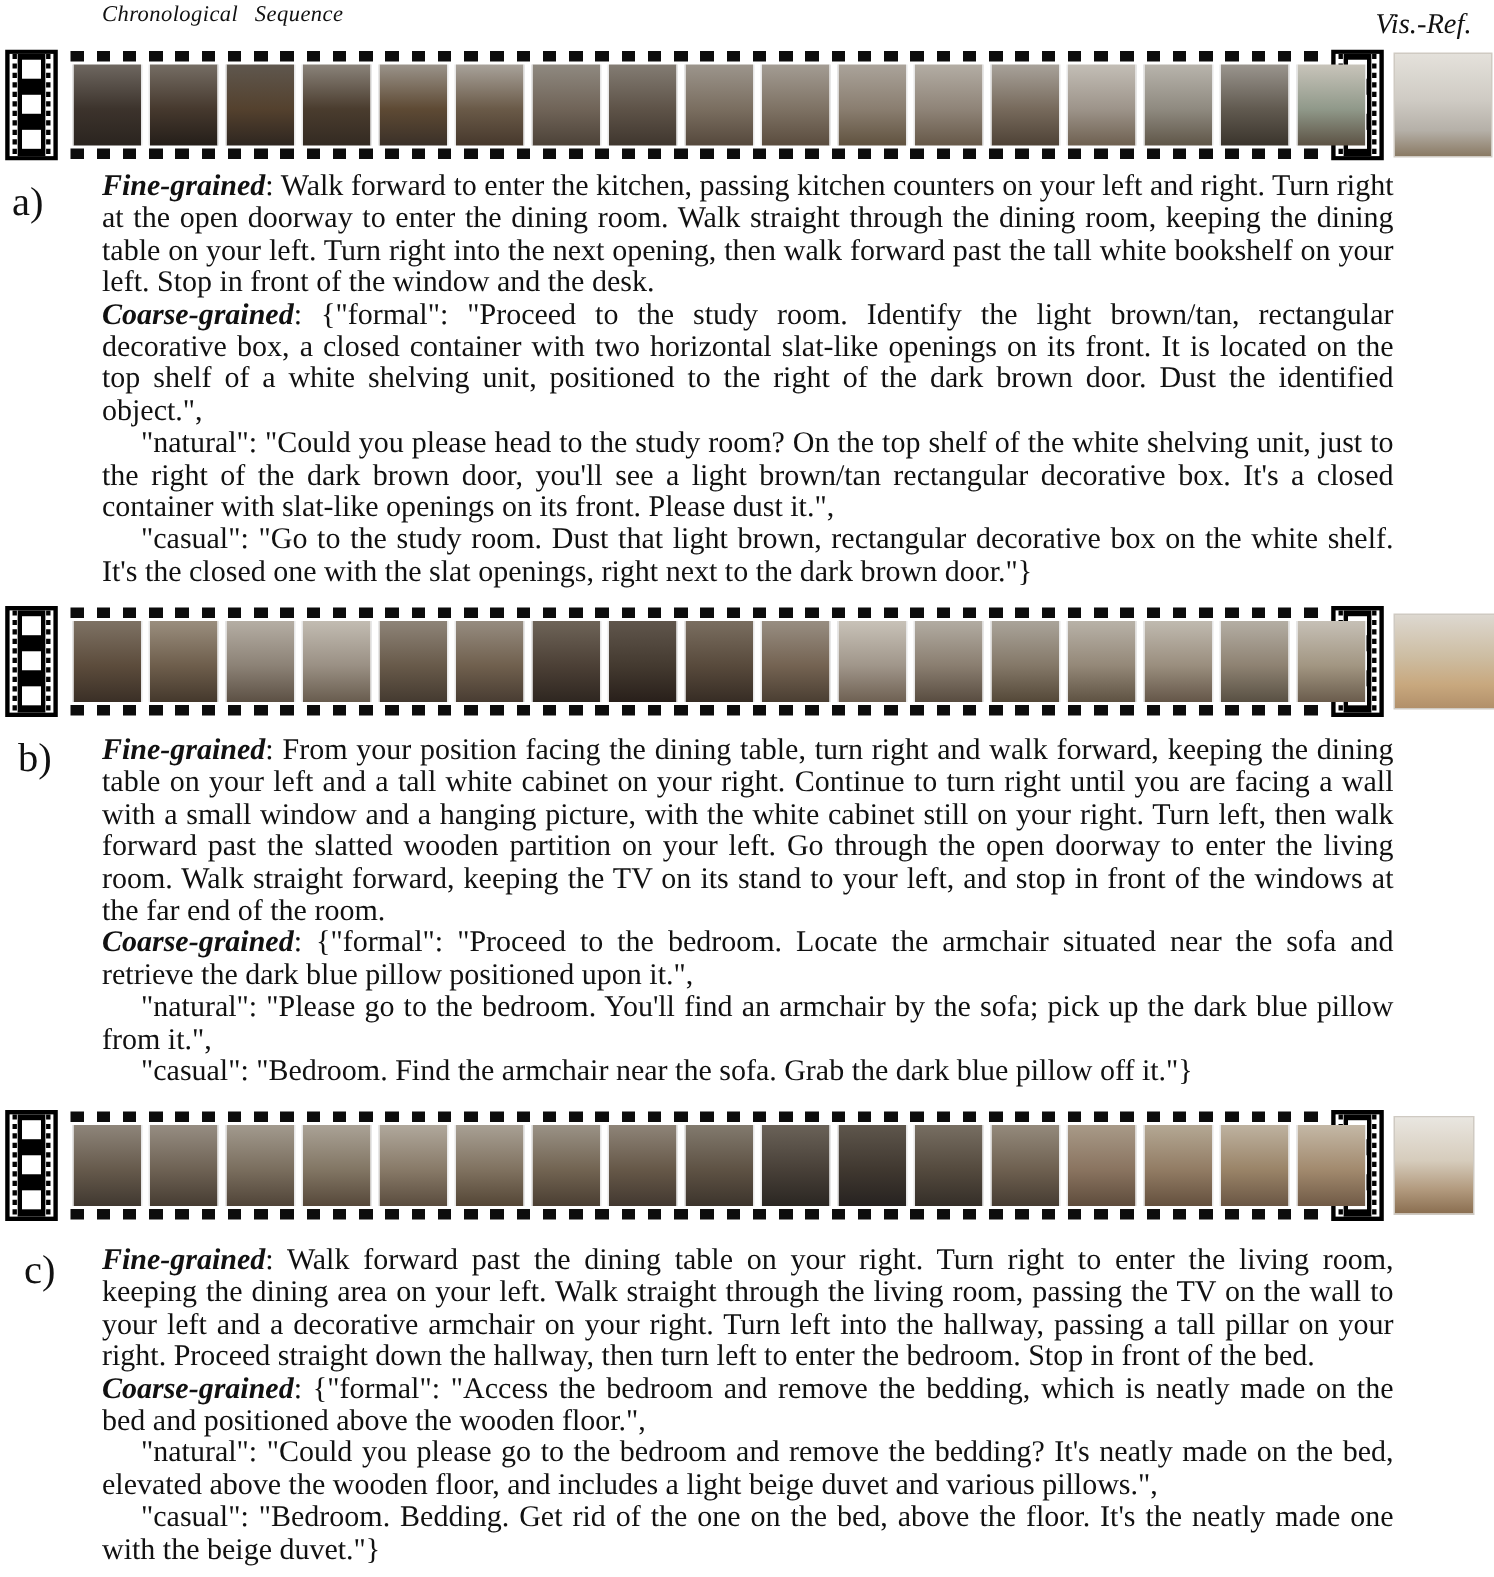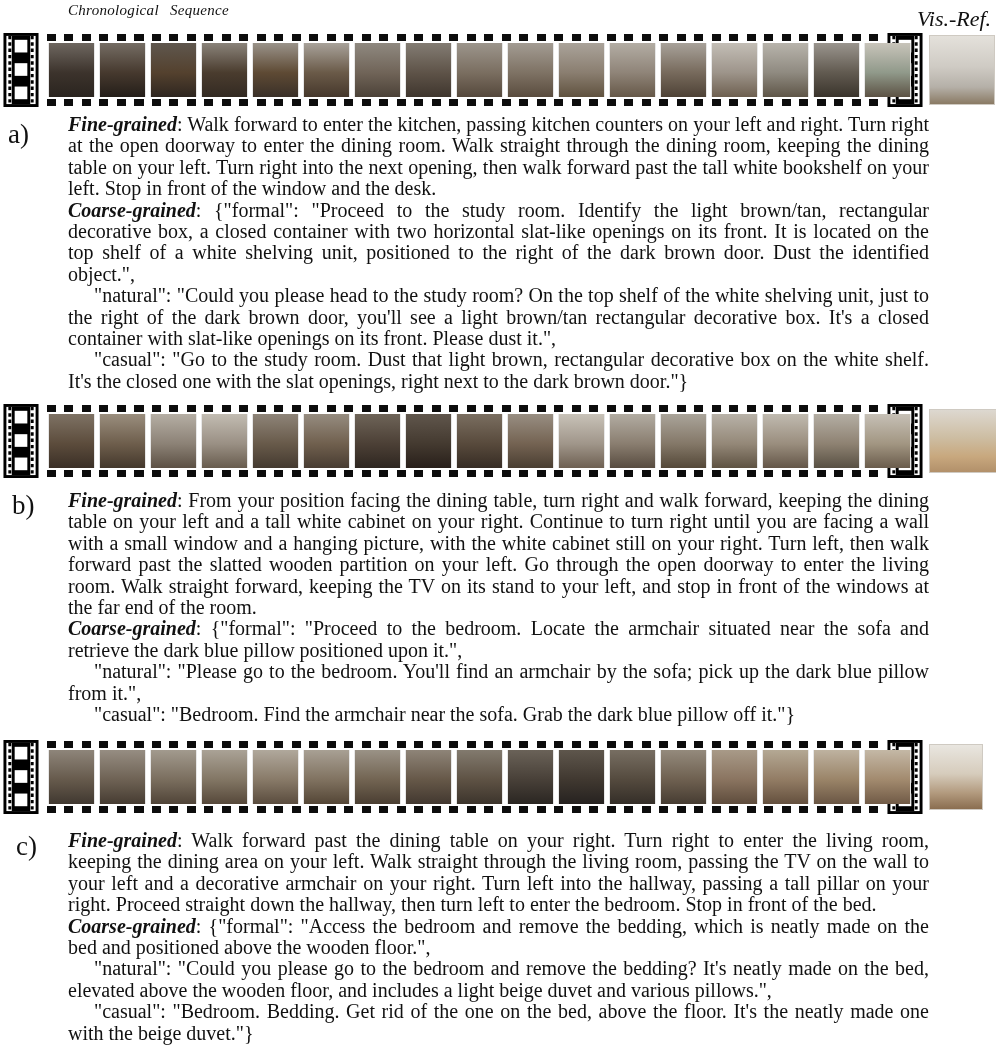--- a/index.html
+++ b/index.html
@@ -1,21 +1,21 @@
 <!DOCTYPE html>
 <html><head>
 <meta charset="utf-8">
 <style>
   html,body{margin:0;padding:0;background:#ffffff;}
   #canvas{position:relative;width:996px;height:1051px;background:#ffffff;overflow:hidden;
           font-family:"Liberation Serif", serif;color:#111;}
 
   .fig-title{position:absolute;left:28px;top:2px;font-style:italic;font-size:15px;
              word-spacing:7px;letter-spacing:.3px;margin-left:40px;}
-  .visref-label{position:absolute;left:917px;top:6px;font-style:italic;font-size:22px;}
+  .visref-label{position:absolute;left:917px;top:6px;font-style:italic;font-size:19px;}
 
   .row{position:absolute;left:3px;display:flex;align-items:center;gap:6px;}
   .row-a{top:33px;} .row-b{top:404px;} .row-c{top:740px;}
 
   .reel{width:36px;height:74px;flex:0 0 auto;}
 
   .film{position:relative;width:836px;height:74px;flex:0 0 auto;}
   .film::before,.film::after{content:"";position:absolute;left:2px;right:2px;height:7px;
       background:repeating-linear-gradient(90deg,#0c0c0c 0 9px,transparent 9px 17.5px);}
   .film::before{top:1px;} .film::after{bottom:1px;}

